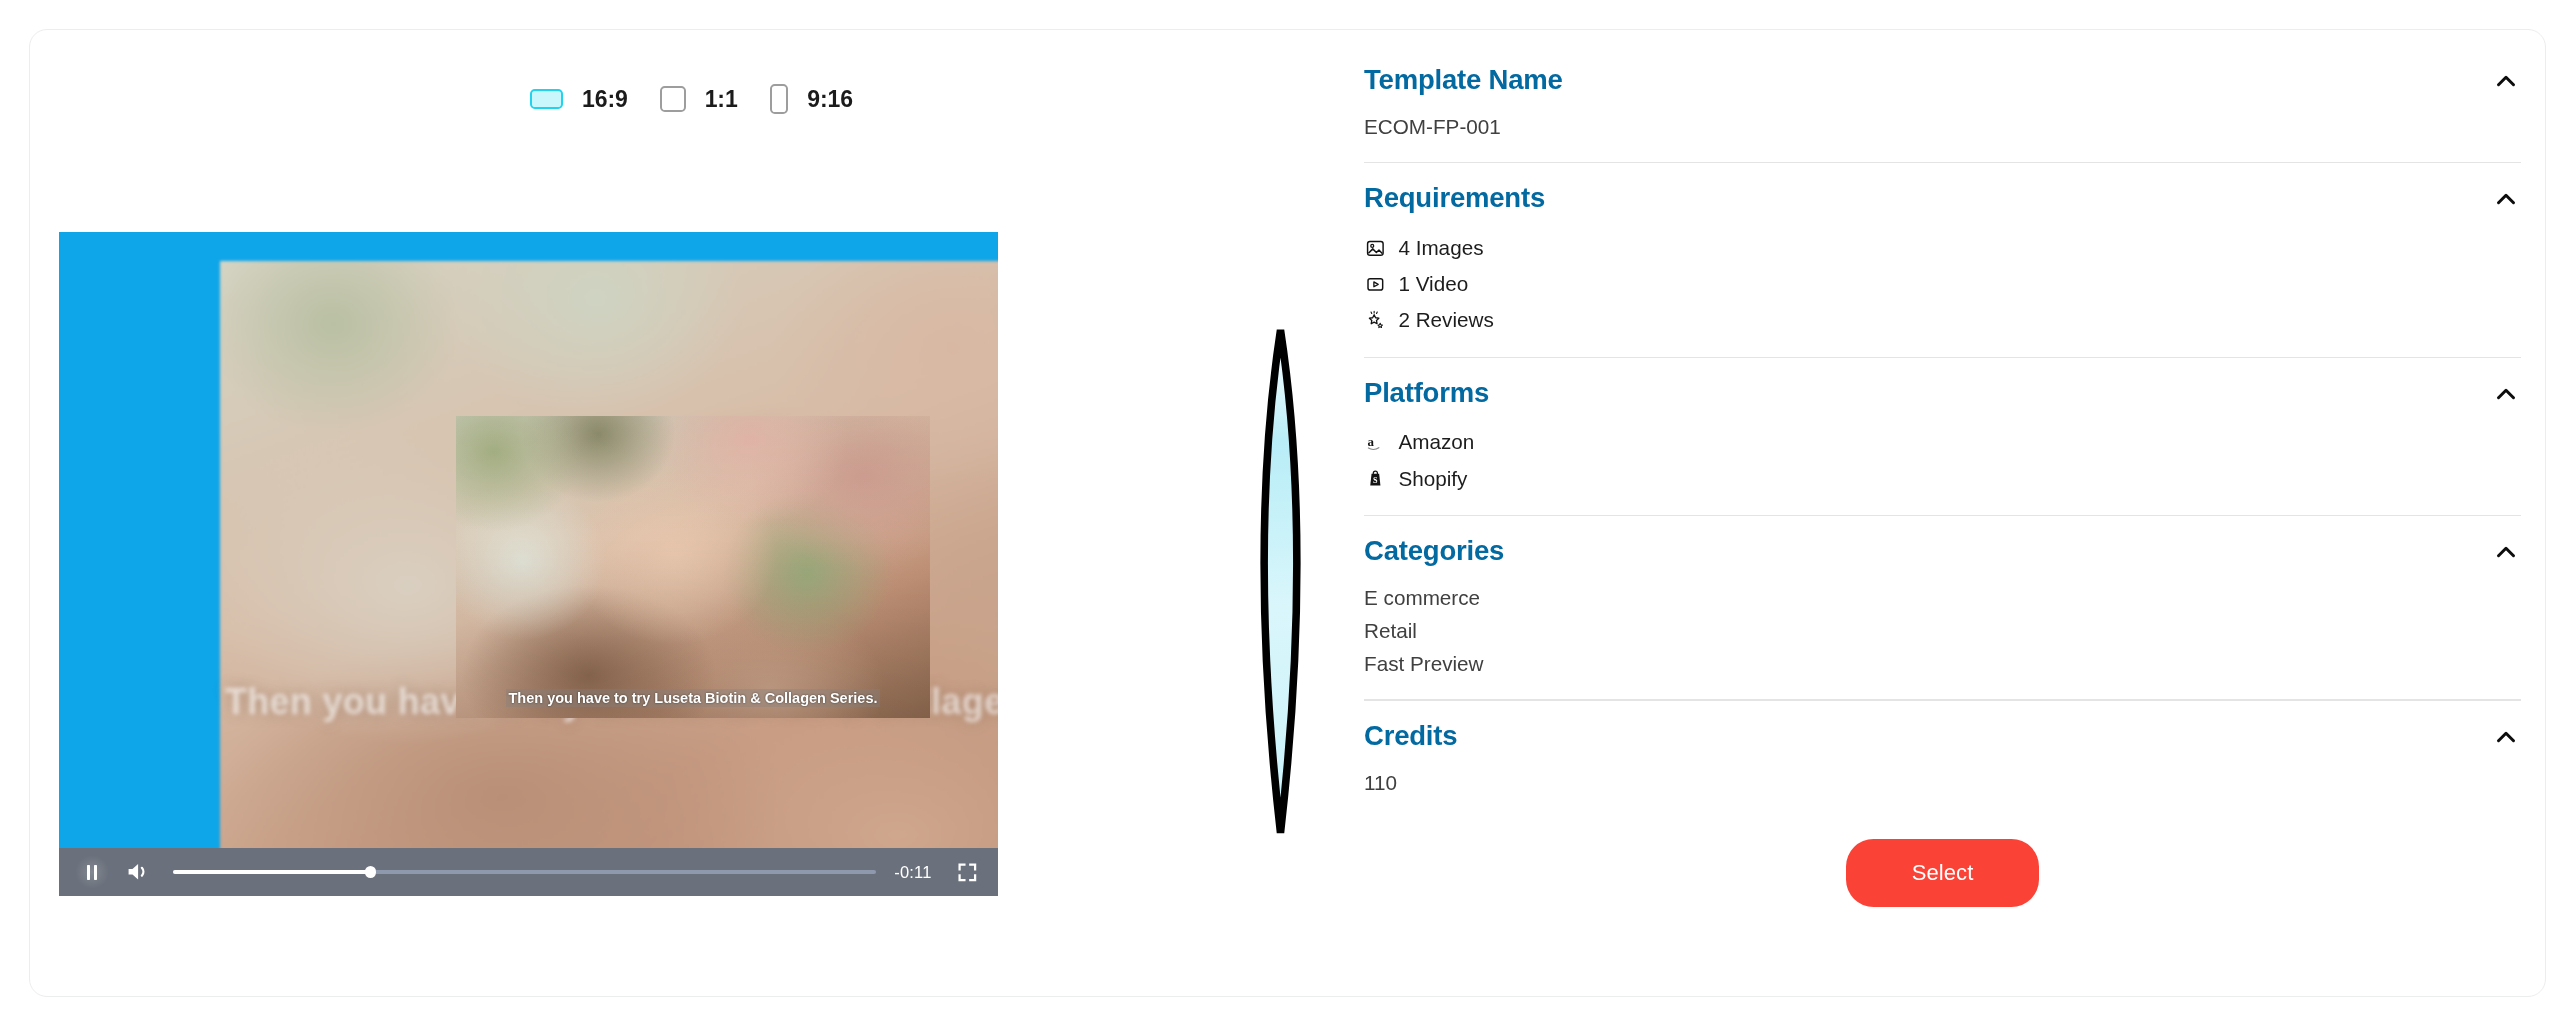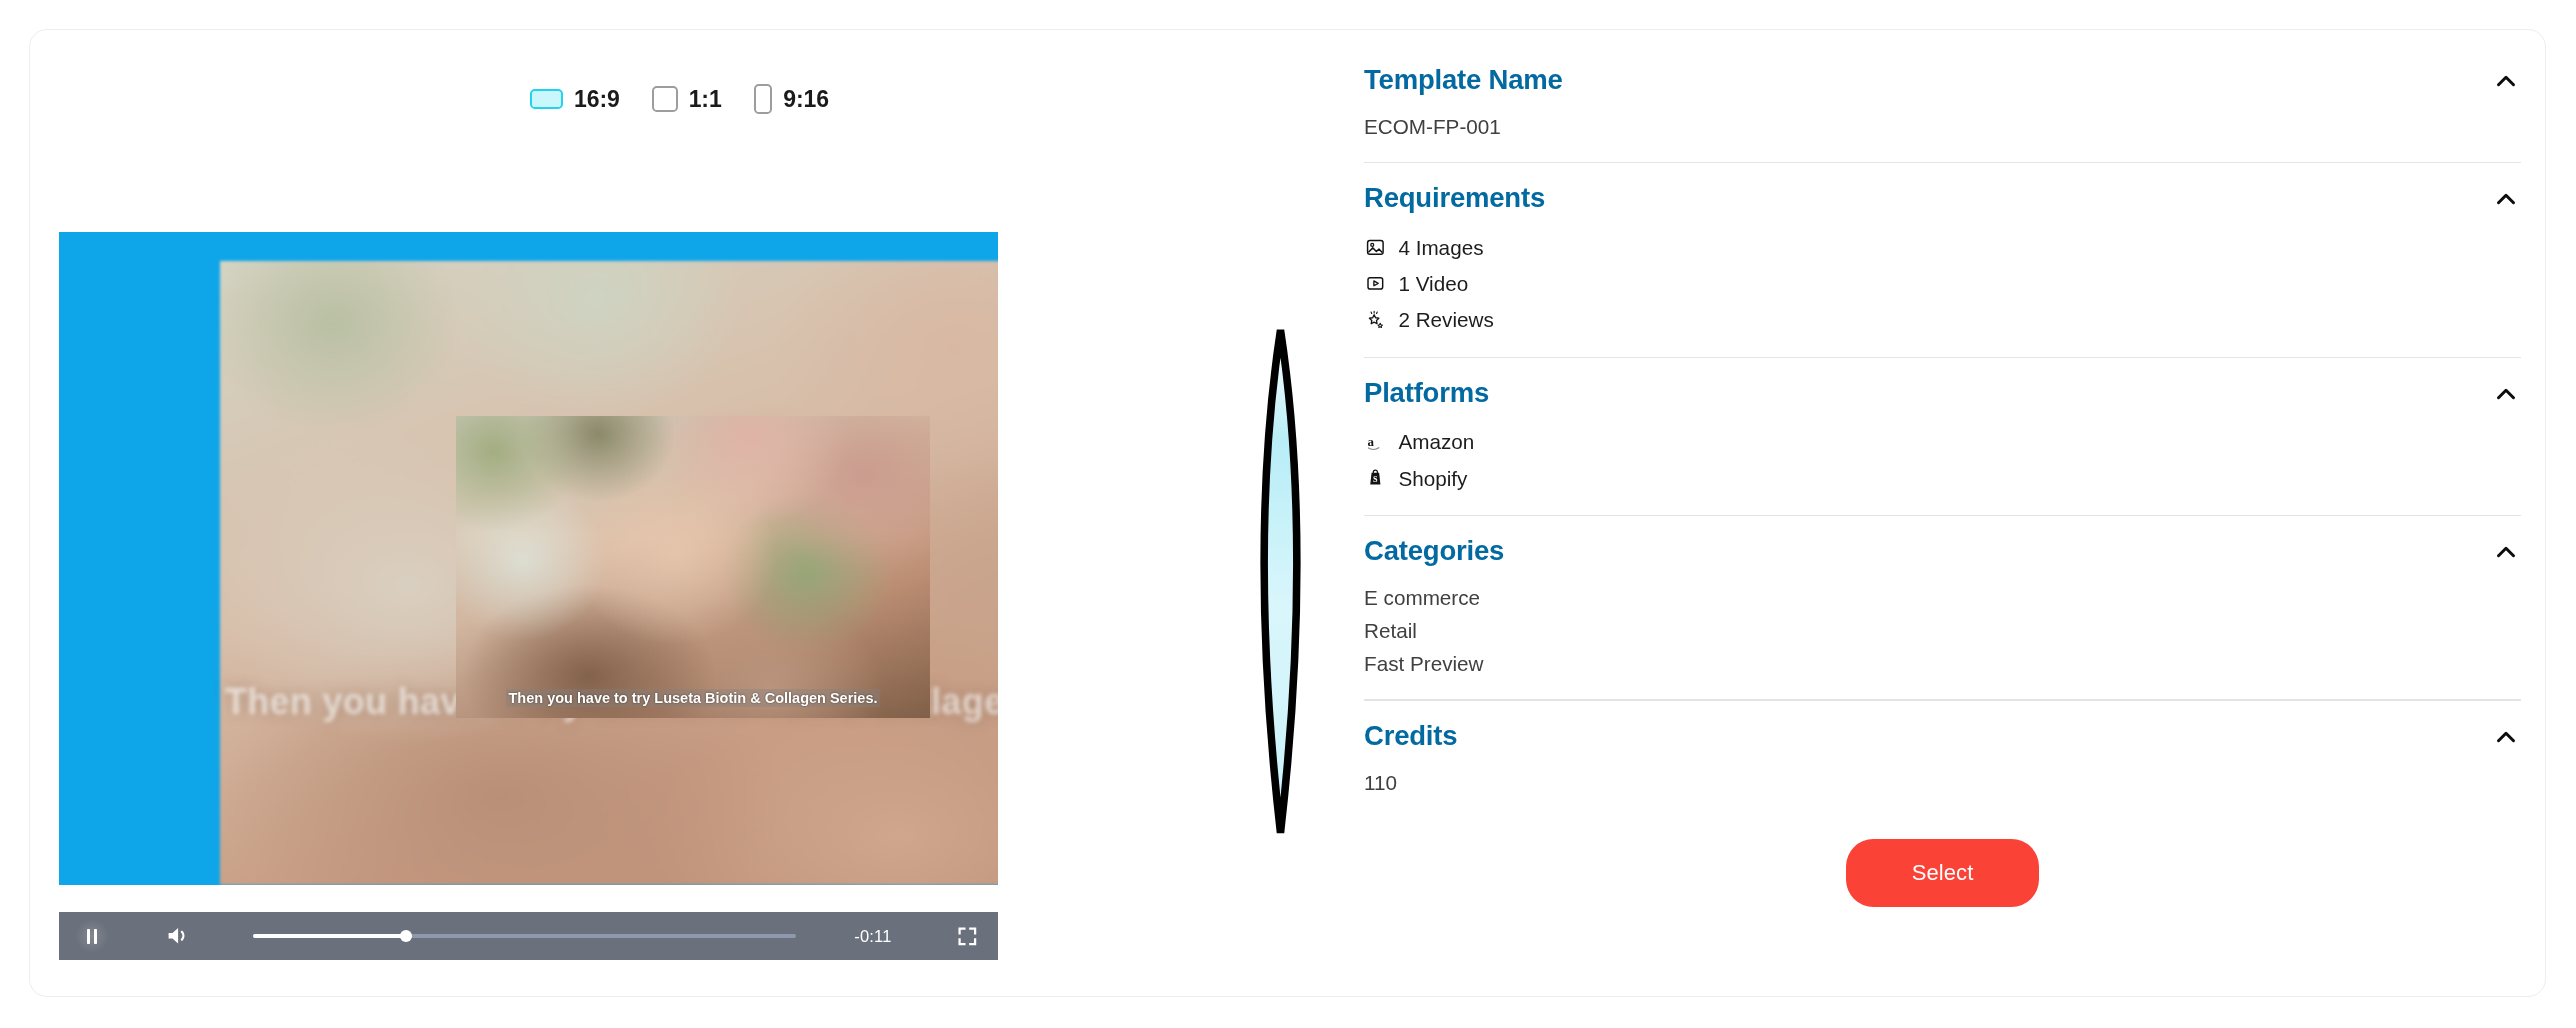--- a/index.html
+++ b/index.html
@@ -43,20 +43,21 @@
     top: 54px;
     display: flex;
     align-items: center;
     gap: 0px;
   }
   .ratio-option {
     display: flex;
     align-items: center;
     cursor: pointer;
     margin-right: 32px;
+    gap: 8px;
   }
   .ratio-option:last-child { margin-right: 8px; }
   .ratio-swatch {
     box-sizing: border-box;
     border: 2.1px solid #9d9d9d;
     background: #ffffff;
     border-radius: 4.8px;
     flex: none;
   }
   .ratio-option.is-selected .ratio-swatch {
@@ -159,29 +160,28 @@
     background: rgba(130,130,130,0.34);
     padding: 0.7px 2.1px;
     box-decoration-break: clone;
     -webkit-box-decoration-break: clone;
   }
 
   
   .controls {
     position: absolute;
     left: 29px;
-    top: 882px;
+    top: 818px;
     width: 939px;
     height: 48px;
     background: #6b717c;
     display: flex;
     align-items: center;
     box-sizing: border-box;
     padding: 0 20.7px 0 15px;
-    gap: 40px;
   }
   .ctrl-btn {
     flex: none;
     display: flex;
     align-items: center;
     justify-content: center;
     cursor: pointer;
   }
   .pause-icon {
     width: 36px;
@@ -291,21 +291,21 @@
   }
   .sec-body { margin-top: 15px; }
   .plain-row {
     font-size: 20.7px;
     color: #404040;
     line-height: 1;
     padding: 6.2px 0;
   }
   .icon-row {
     display: flex;
-    align-items: flex-start;
+    align-items: flex-end;
     padding: 6.2px 0;
     font-size: 20.7px;
     color: #1d1d1d;
   }
   .icon-row .ico {
     width: 23.4px;
     height: 23.4px;
     flex: none;
     margin-right: 11px;
     display: flex;

